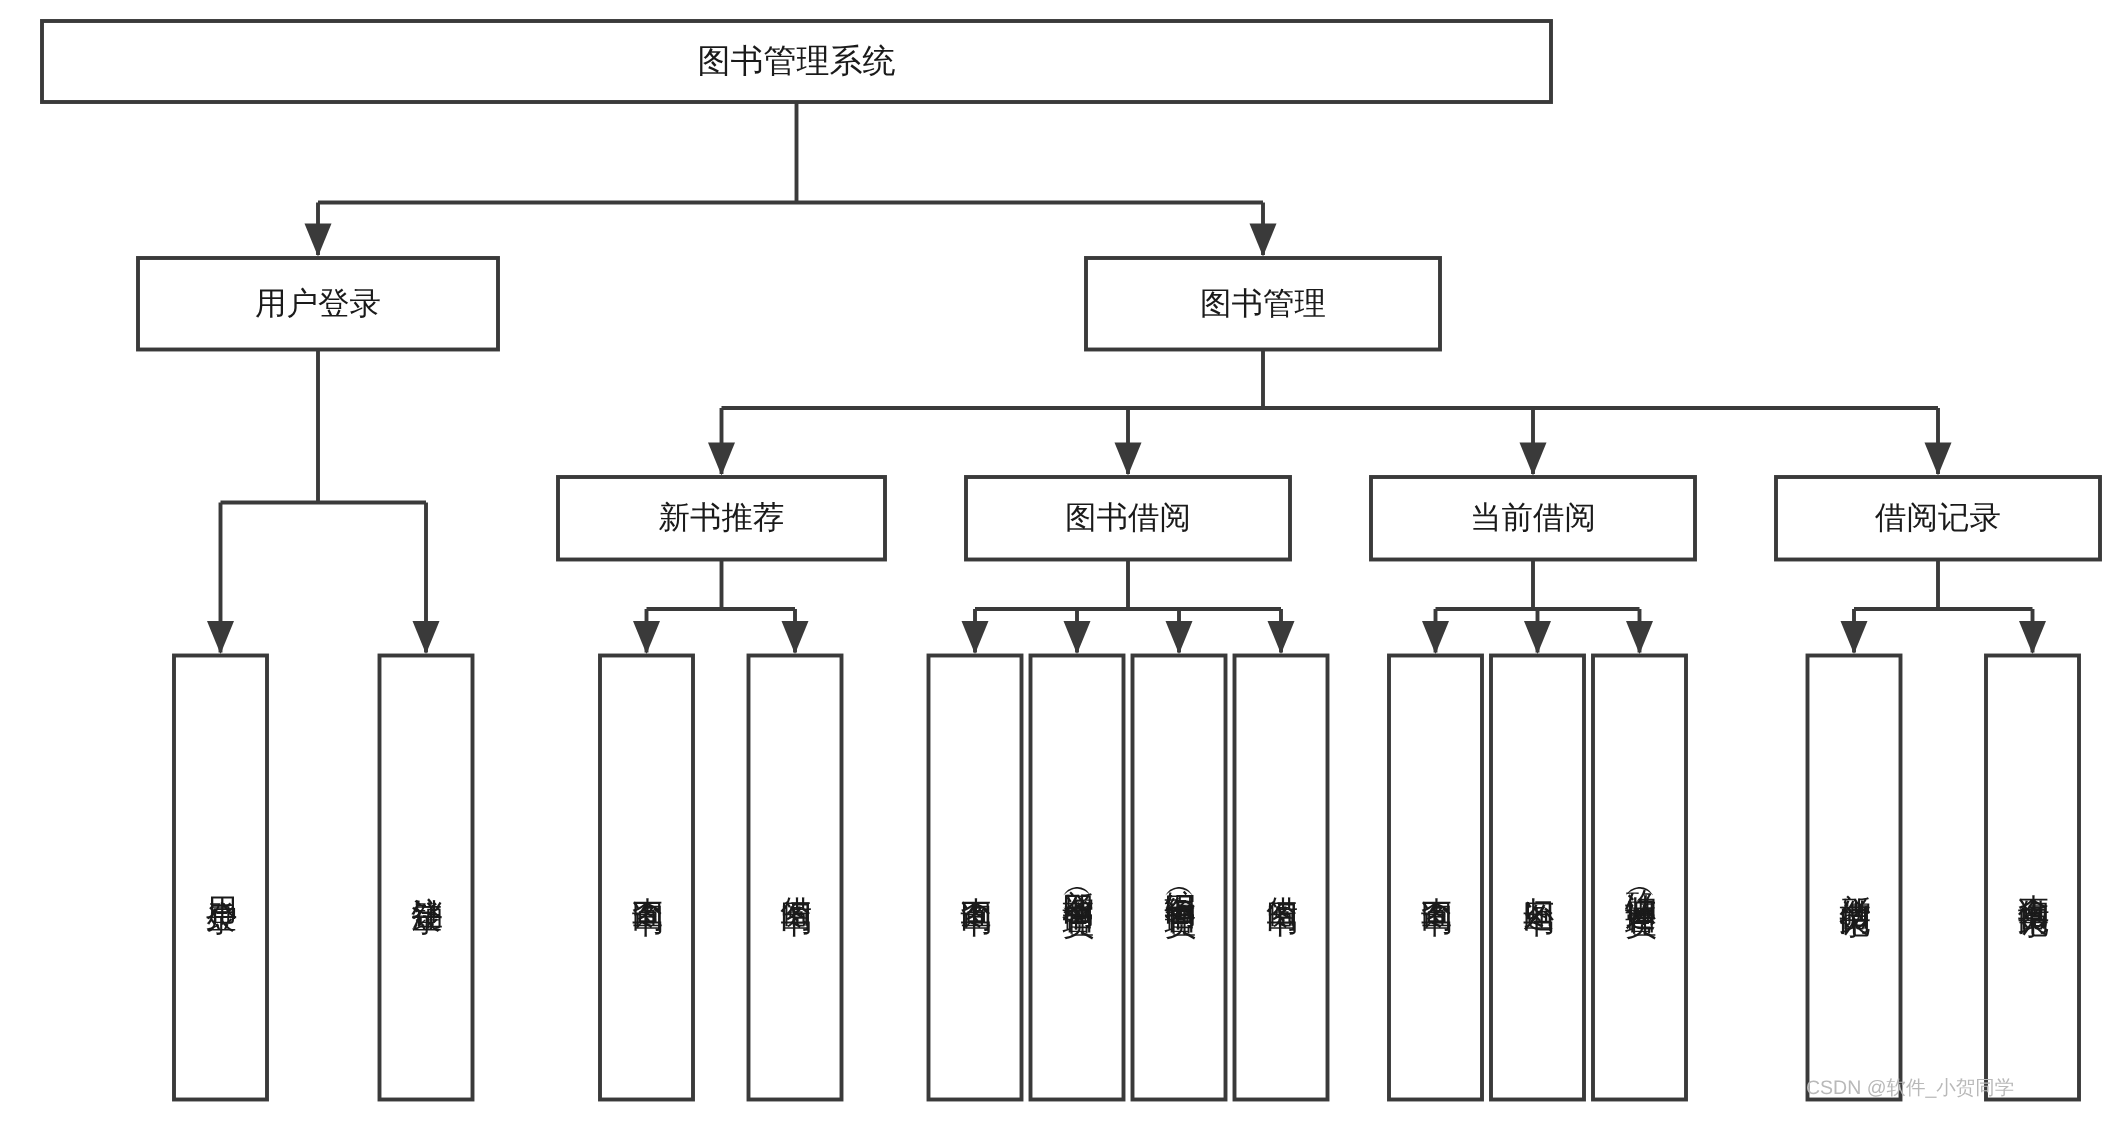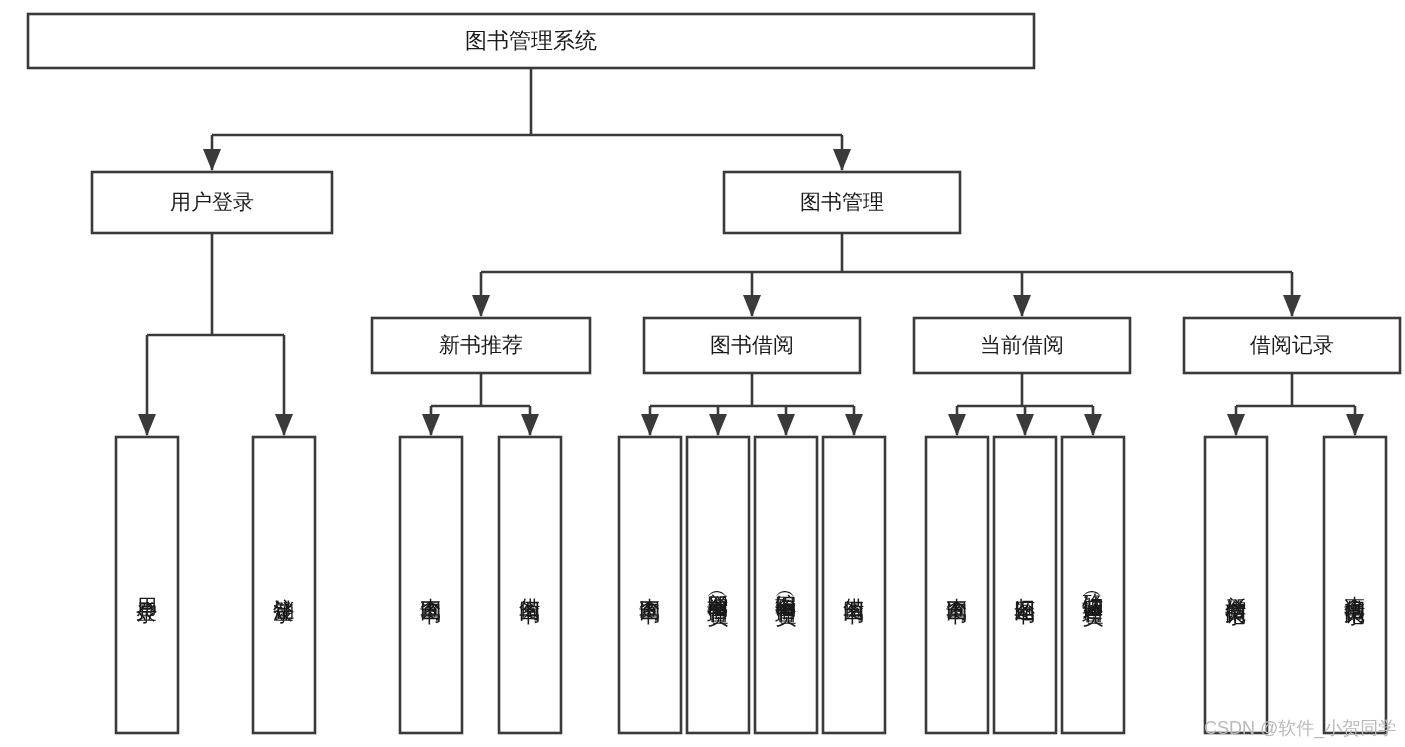--- a/index.html
+++ b/index.html
@@ -68,21 +68,21 @@
     letter-spacing: 2px;
     display: flex;
     align-items: center;
     justify-content: center;
     white-space: nowrap;
     pointer-events: none;
   }
   .watermark {
     position: absolute;
     font-family: "Liberation Sans", "DejaVu Sans", sans-serif;
-    font-size: 18px;
+    font-size: 13px;
     color: #b9b9b9;
     white-space: nowrap;
   }
 </style>
 </head>
 <body>
 
 <div id="diagram-root">
 
   <svg id="flow" viewBox="0 0 1405 747">

